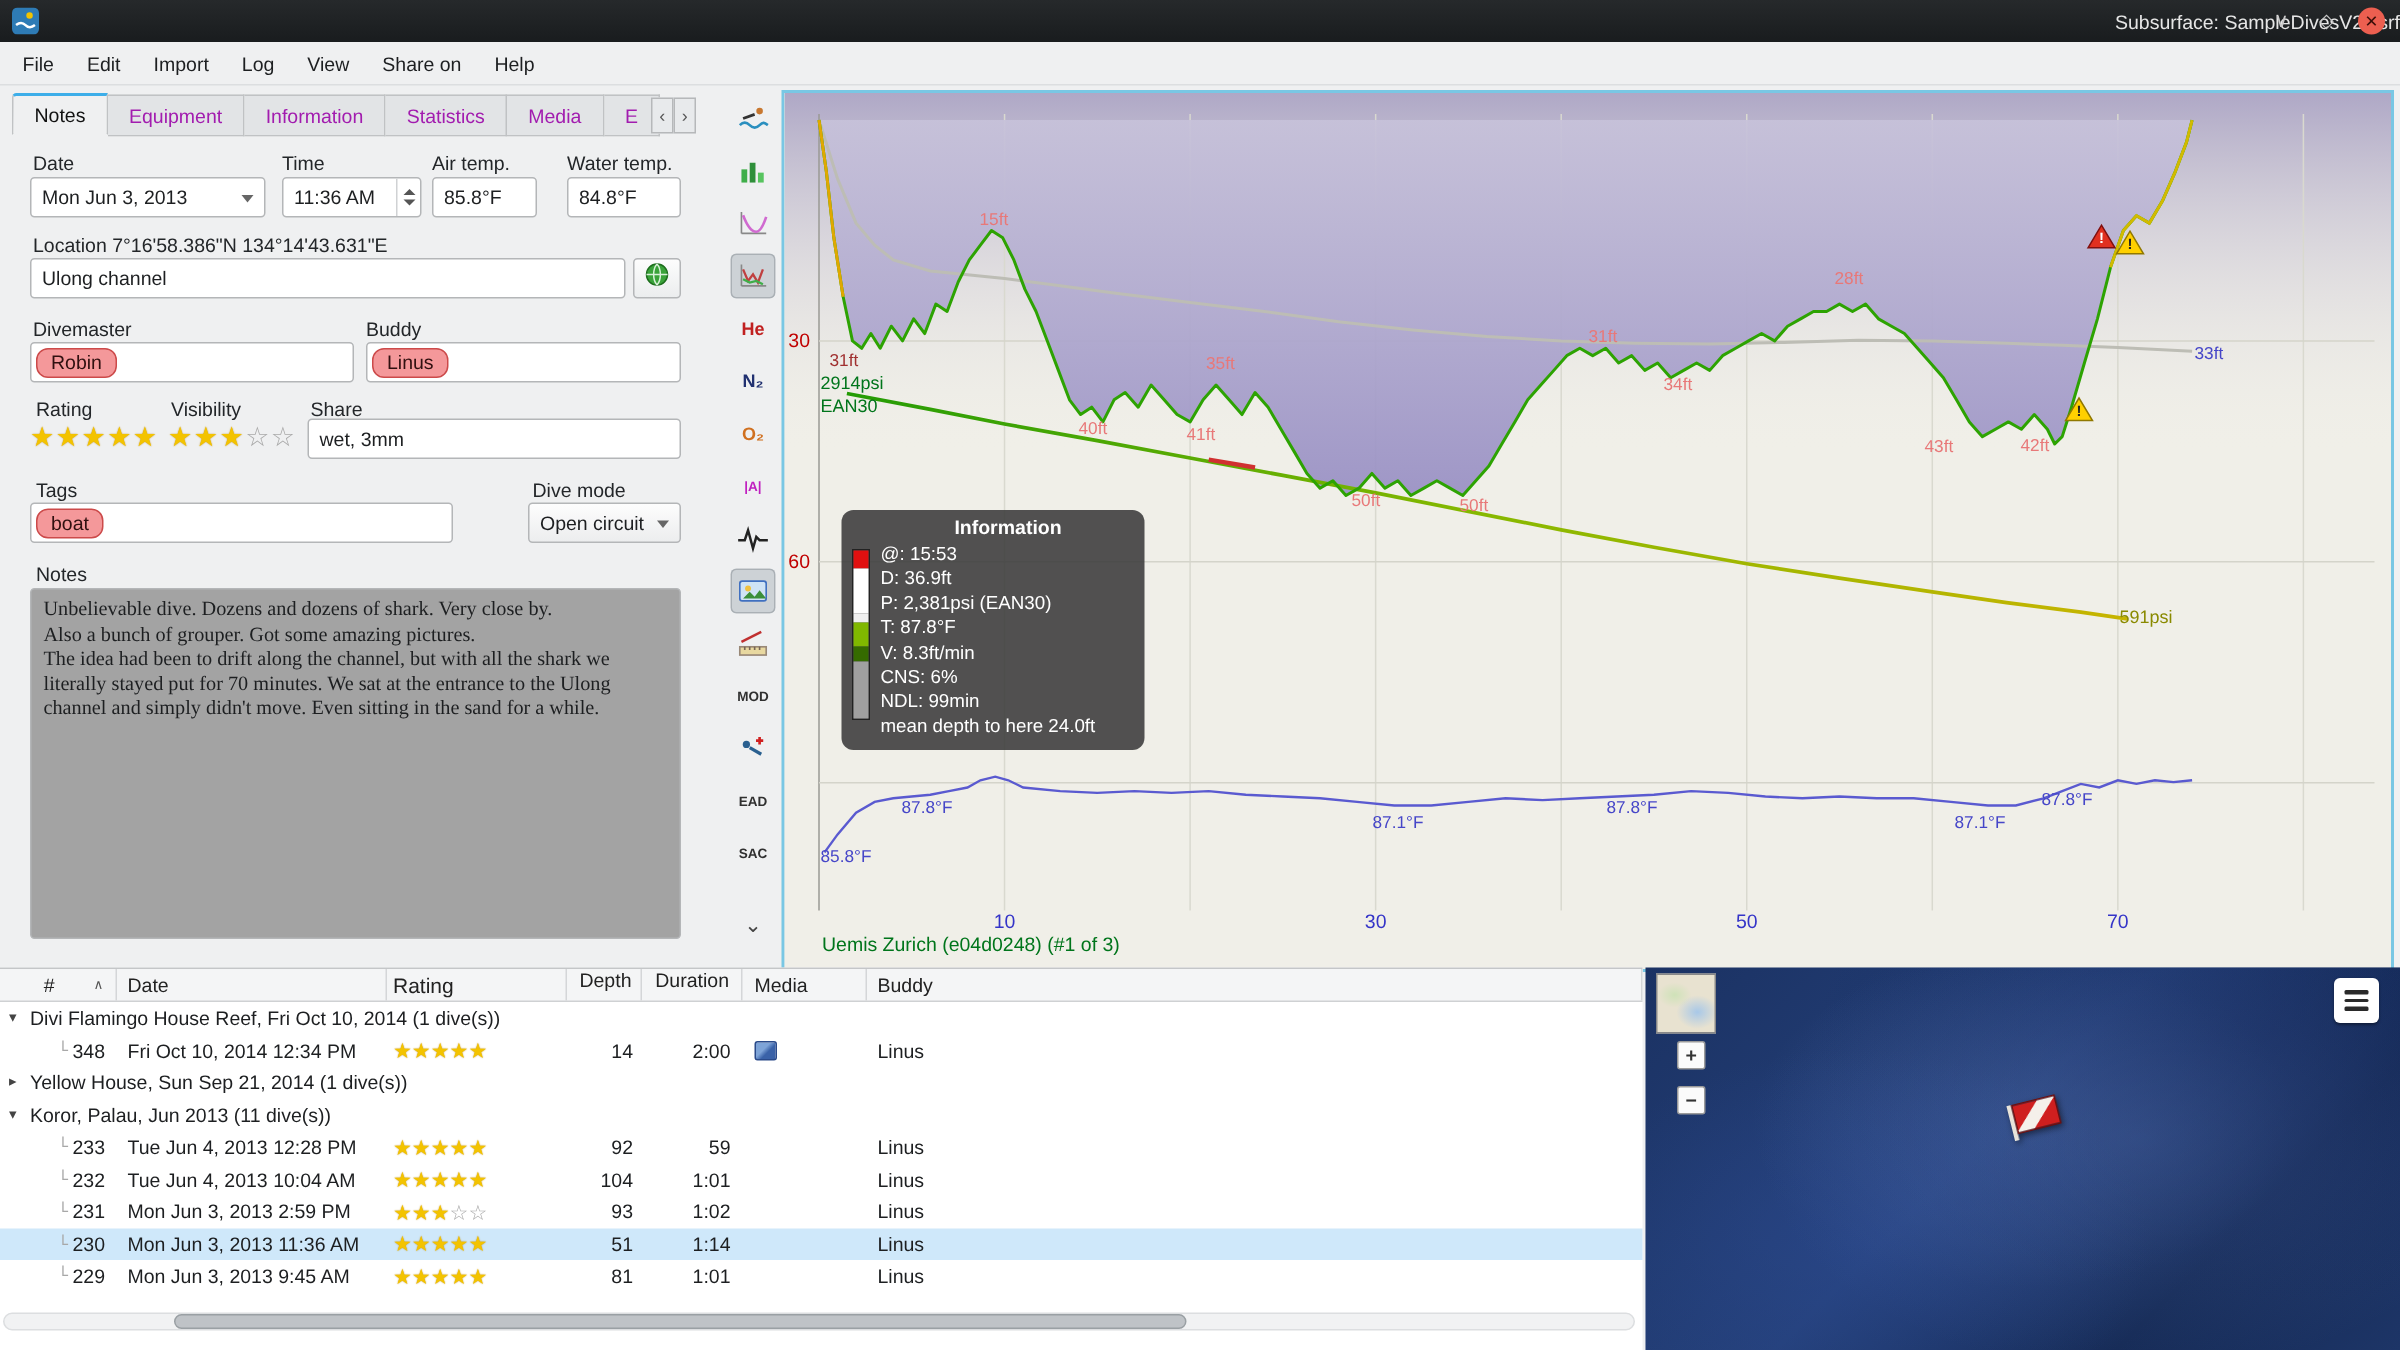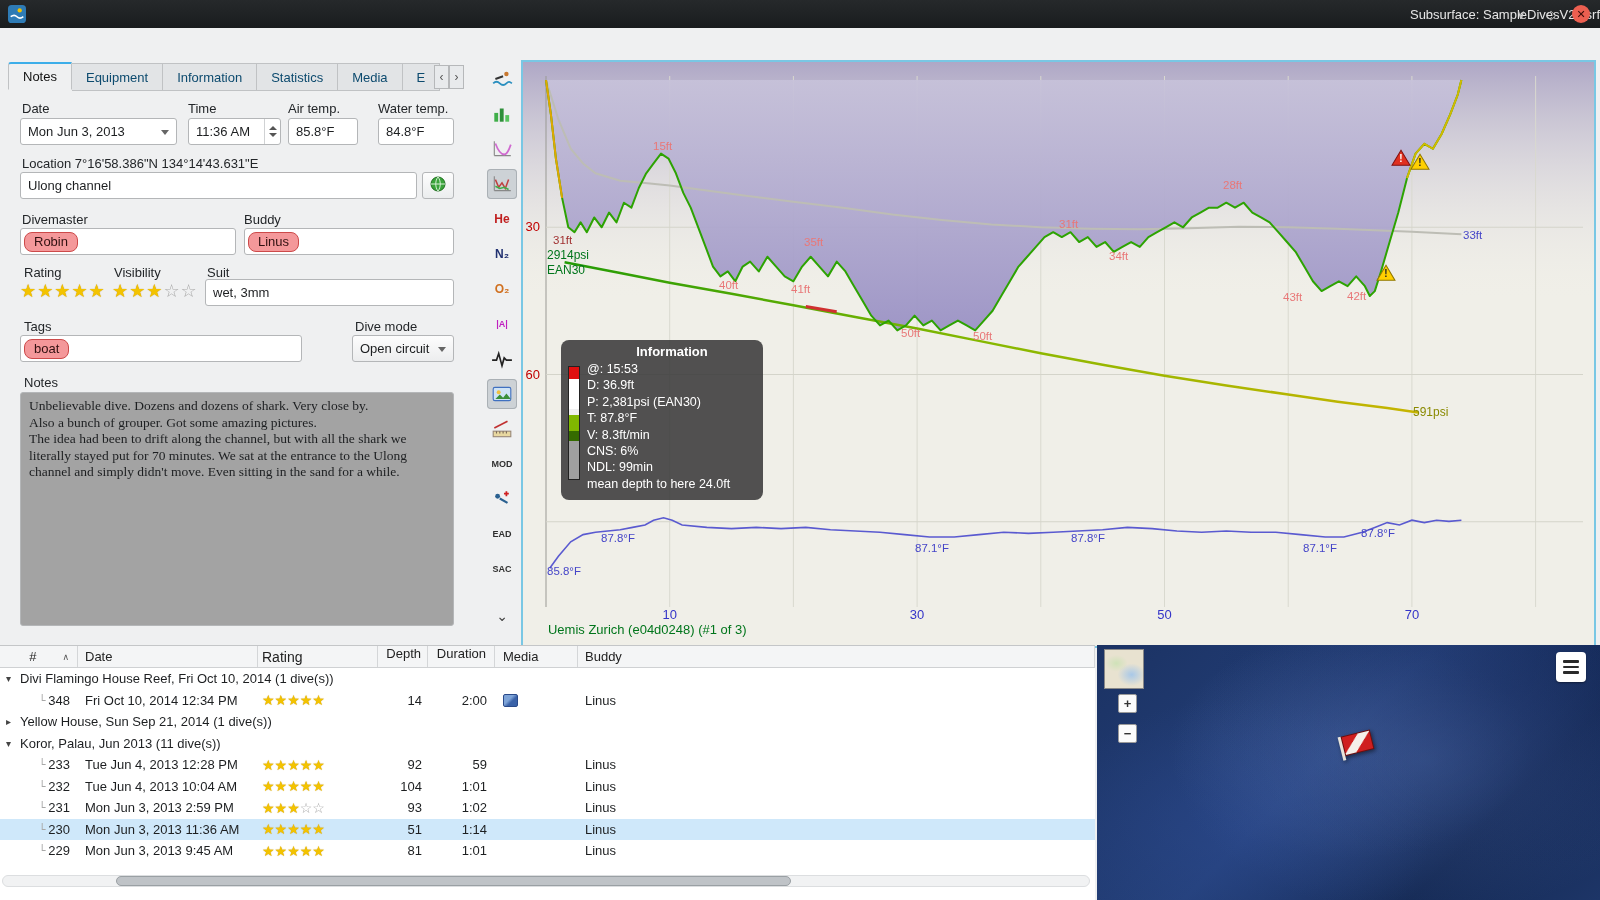--- a/index.html
+++ b/index.html
@@ -21,21 +21,21 @@
   .menubar { position:absolute; top:28px; left:0; width:100%; height:29px; background:#eff0f1;
     border-bottom:1px solid #dcdee0; display:flex; align-items:center; padding-left:4px; }
   .menu-item { padding:5px 11px; font-size:13px; border-radius:3px; }
 
   .workspace { position:absolute; top:57px; left:0; width:1600px; height:843px; }
 
   
   .notes-panel { position:absolute; left:8px; top:5px; width:456px; height:578px; }
   .tabbar { position:relative; height:29px; display:flex; overflow:hidden; }
   .tab { height:28px; margin-top:1px; padding:0 14px; display:flex; align-items:center; font-size:13px;
-    background:#e2e4e6; border:1px solid #c0c2c4; border-left:none; color:#0c4a6e; white-space:nowrap; }
+    background:#e2e4e6; border:1px solid #c0c2c4; border-left:none; color:#a21caf; white-space:nowrap; }
   .tab:first-child { border-left:1px solid #c0c2c4; border-top-left-radius:3px; }
   .tab.active { background:#eff0f1; border-bottom-color:#eff0f1; border-top:2px solid #3daee9; margin-top:0; color:#111; }
   .tab-scrollers { position:absolute; right:0; top:3px; display:flex; background:#eff0f1; }
   .tab-scroll { width:15px; height:24px; border:1px solid #b6b8ba; background:#e8eaec; font-size:12px; color:#555;
     display:flex; align-items:center; justify-content:center; }
   .form { position:absolute; top:29px; left:0; right:0; bottom:0; }
   .lbl { position:absolute; font-size:13px; color:#232629; white-space:nowrap; }
   .fld { position:absolute; height:27px; background:#fff; border:1px solid #b4b6b8; border-radius:3px;
     display:flex; align-items:center; padding:0 7px; font-size:13px; overflow:hidden; white-space:nowrap; }
   .caret { position:absolute; right:7px; top:11px; width:0; height:0; border-left:4px solid transparent;
@@ -136,20 +136,29 @@
         </svg>
     </span>
     <span class="title">Subsurface: SampleDivesV2.ssrf</span>
     <span class="win-controls">
       <span class="wc">∨</span>
       <span class="wc">◇</span>
       <span class="wc wc-close">✕</span>
     </span>
   </div>
 
+  <div class="menubar" id="menubar">
+      <div class="menu-item">File</div>
+      <div class="menu-item">Edit</div>
+      <div class="menu-item">Import</div>
+      <div class="menu-item">Log</div>
+      <div class="menu-item">View</div>
+      <div class="menu-item">Share on</div>
+      <div class="menu-item">Help</div>
+    </div>
 
   <div class="workspace">
 
     <div class="notes-panel">
       <div class="tabbar" id="tabbar">
           <div class="tab active">Notes</div>
           <div class="tab">Equipment</div>
           <div class="tab">Information</div>
           <div class="tab">Statistics</div>
           <div class="tab">Media</div>
@@ -200,21 +209,21 @@
         <span class="lbl" style="left:236px;top:121px">Buddy</span>
         <div class="fld" style="left:12px;top:137px;width:216px;padding-left:3px">
           <span class="pill">Robin</span>
         </div>
         <div class="fld" style="left:236px;top:137px;width:210px;padding-left:3px">
           <span class="pill">Linus</span>
         </div>
 
         <span class="lbl" style="left:16px;top:174px">Rating</span>
         <span class="lbl" style="left:106px;top:174px">Visibility</span>
-        <span class="lbl" style="left:199px;top:174px">Suit</span>
+        <span class="lbl" style="left:199px;top:174px">Share</span>
         <span class="stars" style="left:12px;top:191px" id="rating-stars"><span class="s-on">★</span><span class="s-on">★</span><span class="s-on">★</span><span class="s-on">★</span><span class="s-on">★</span></span>
         <span class="stars" style="left:104px;top:191px" id="visibility-stars"><span class="s-on">★</span><span class="s-on">★</span><span class="s-on">★</span><span class="s-off">☆</span><span class="s-off">☆</span></span>
         <div class="fld" style="left:197px;top:188px;width:249px">
           <span>wet, 3mm</span>
         </div>
 
         <span class="lbl" style="left:16px;top:228px">Tags</span>
         <span class="lbl" style="left:347px;top:228px">Dive mode</span>
         <div class="fld" style="left:12px;top:244px;width:282px;padding-left:3px">
           <span class="pill">boat</span>

